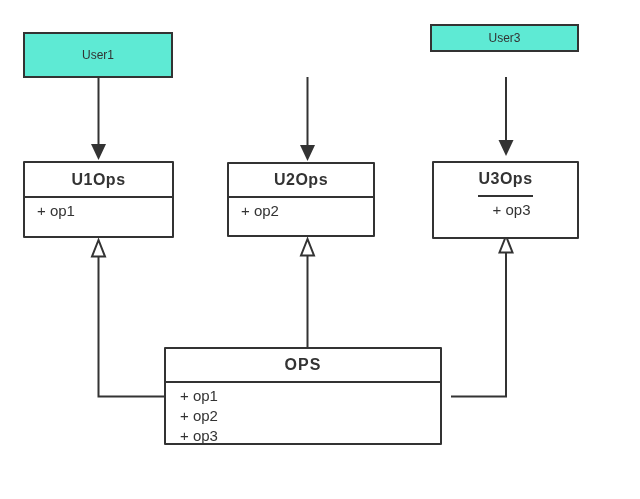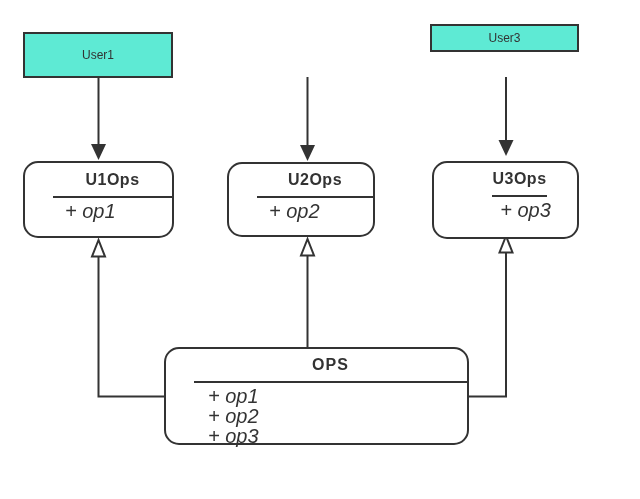--- a/index.html
+++ b/index.html
@@ -30,44 +30,42 @@
     display: flex;
     align-items: center;
     justify-content: center;
     color: #333333;
     font-size: 12px;
   }
   .class-box {
     position: absolute;
     box-sizing: border-box;
     border: 2px solid #333333;
-    border-radius: 15px;
+    border-radius: 1px;
     background: #ffffff;
     color: #333333;
     display: flex;
     flex-direction: column;
-    padding-left: 28px;
   }
   .class-title {
     box-sizing: border-box;
     border-bottom: 2px solid #333333;
     display: flex;
     align-items: center;
     justify-content: center;
     font-weight: bold;
     font-size: 16px;
     letter-spacing: 0.5px;
     flex: 0 0 auto;
   }
   .class-methods {
     padding: 3px 0 0 12px;
-    font-size: 20px;
+    font-size: 15px;
     line-height: 20px;
     flex: 1 1 auto;
-    font-style: italic;
   }
   .method-line {
     white-space: pre;
   }
 </style>
 </head>
 <body>
 
 <div class="canvas">
 
@@ -121,21 +119,21 @@
     </div>
   </div>
 
   <div class="class-box" style="left:432px; top:161px; width:147px; height:78px;align-items:center;">
     <div class="class-title" style="height:34px;">U3Ops</div>
     <div class="class-methods">
       <div class="method-line">+ op3</div>
     </div>
   </div>
 
-  <div class="class-box" style="left:164px; top:347px; width:305px; height:98px;">
+  <div class="class-box" style="left:164px; top:347px; width:278px; height:98px;">
     <div class="class-title" style="height:34px; letter-spacing:1px;">OPS</div>
     <div class="class-methods" style="padding-left:14px;">
       <div class="method-line">+ op1</div>
       <div class="method-line">+ op2</div>
       <div class="method-line">+ op3</div>
     </div>
   </div>
 
 </div>
 

